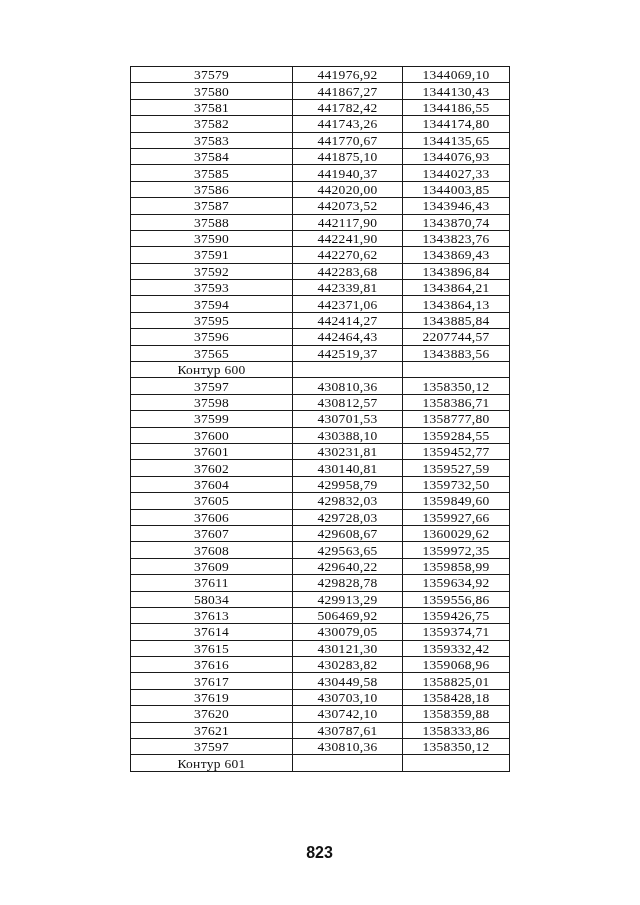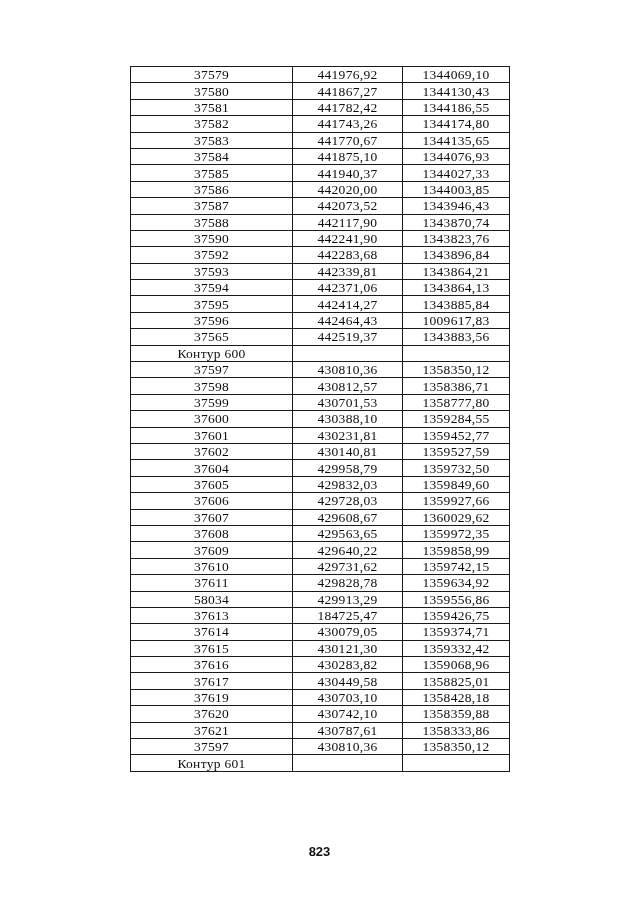--- a/index.html
+++ b/index.html
@@ -39,21 +39,21 @@
     overflow: hidden;
   }
   .page-num {
     position: absolute;
     top: 844px;
     left: 130px;
     width: 379px;
     text-align: center;
     font-family: "Liberation Sans", "DejaVu Sans", sans-serif;
     font-weight: bold;
-    font-size: 13px;
+    font-size: 16px;
     color: #111111;
   }
 </style>
 </head>
 <body>
 
 <div class="sheet">
   <table class="coords">
     <colgroup>
       <col class="c1">
@@ -110,20 +110,25 @@
           <td>37588</td>
           <td>442117,90</td>
           <td>1343870,74</td>
         </tr>
         <tr>
           <td>37590</td>
           <td>442241,90</td>
           <td>1343823,76</td>
         </tr>
         <tr>
+          <td>37591</td>
+          <td>442270,62</td>
+          <td>1343869,43</td>
+        </tr>
+        <tr>
           <td>37592</td>
           <td>442283,68</td>
           <td>1343896,84</td>
         </tr>
         <tr>
           <td>37593</td>
           <td>442339,81</td>
           <td>1343864,21</td>
         </tr>
         <tr>
@@ -132,21 +137,21 @@
           <td>1343864,13</td>
         </tr>
         <tr>
           <td>37595</td>
           <td>442414,27</td>
           <td>1343885,84</td>
         </tr>
         <tr>
           <td>37596</td>
           <td>442464,43</td>
-          <td>1009617,83</td>
+          <td>2207744,57</td>
         </tr>
         <tr>
           <td>37565</td>
           <td>442519,37</td>
           <td>1343883,56</td>
         </tr>
         <tr>
           <td>Контур 600</td>
           <td></td>
           <td></td>
@@ -205,37 +210,32 @@
           <td>37608</td>
           <td>429563,65</td>
           <td>1359972,35</td>
         </tr>
         <tr>
           <td>37609</td>
           <td>429640,22</td>
           <td>1359858,99</td>
         </tr>
         <tr>
-          <td>37610</td>
-          <td>429731,62</td>
-          <td>1359742,15</td>
-        </tr>
-        <tr>
           <td>37611</td>
           <td>429828,78</td>
           <td>1359634,92</td>
         </tr>
         <tr>
           <td>58034</td>
           <td>429913,29</td>
           <td>1359556,86</td>
         </tr>
         <tr>
           <td>37613</td>
-          <td>184725,47</td>
+          <td>506469,92</td>
           <td>1359426,75</td>
         </tr>
         <tr>
           <td>37614</td>
           <td>430079,05</td>
           <td>1359374,71</td>
         </tr>
         <tr>
           <td>37615</td>
           <td>430121,30</td>

